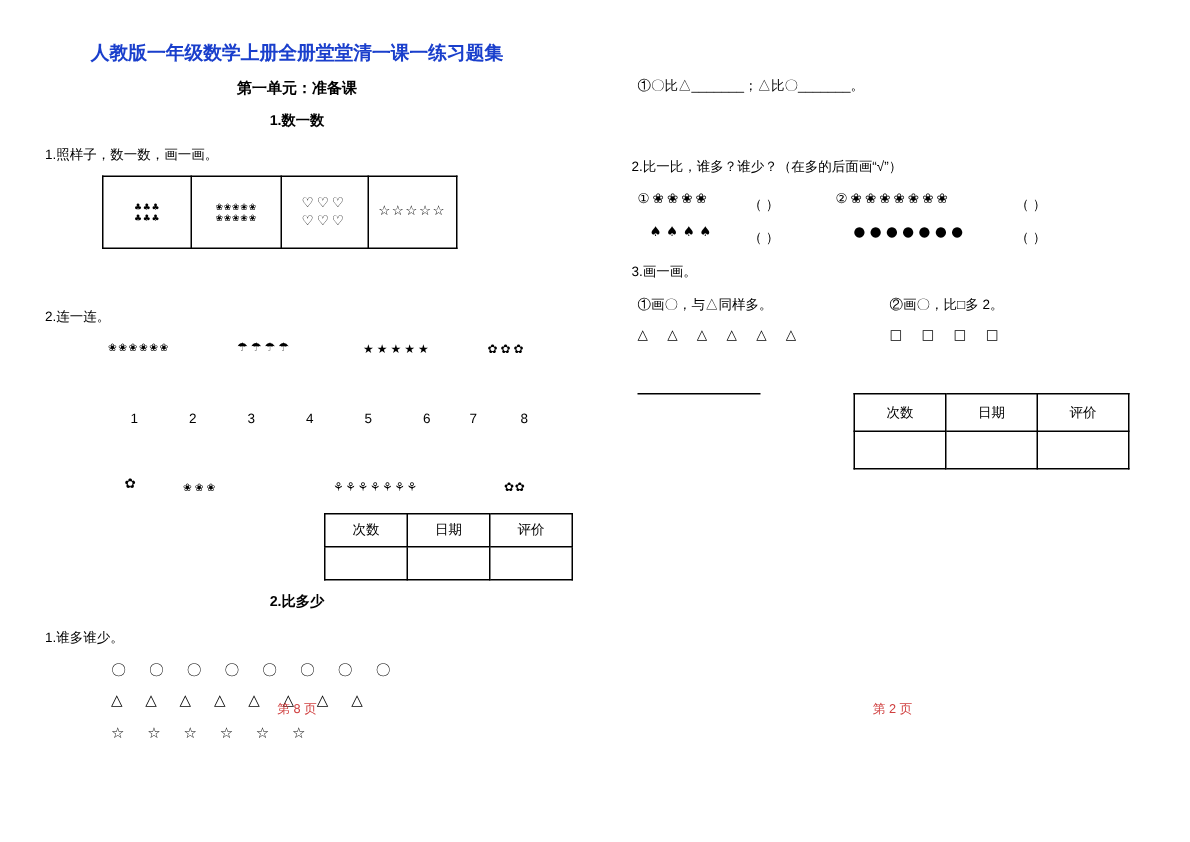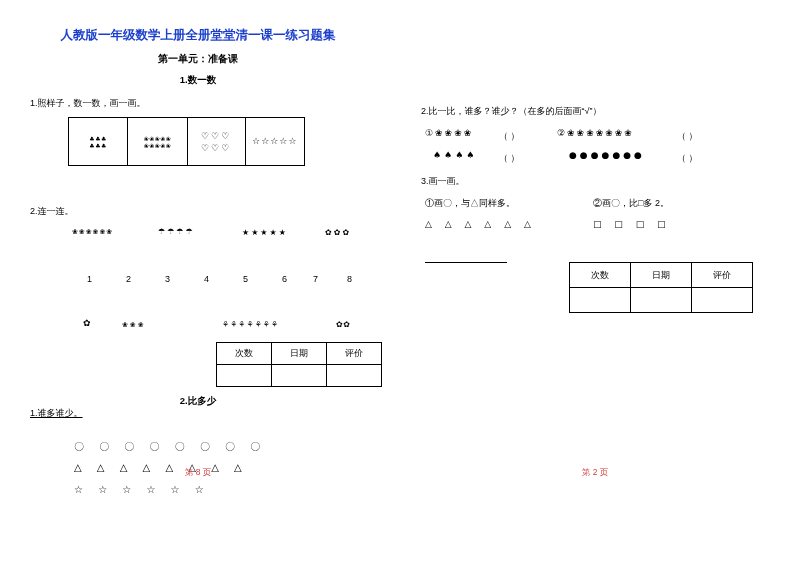--- a/index.html
+++ b/index.html
@@ -196,31 +196,34 @@
       <tr>
         <td></td>
         <td></td>
         <td></td>
       </tr>
     </tbody>
       </table>
 
     <div class="sec-title" style="top:395px;">2.比多少</div>
 
-    <div class="q" style="top:407px; left:30px;text-decoration:underline;">1.谁多谁少。</div>
+    <div class="q" style="top:419px; left:30px;">1.谁多谁少。</div>
 
     <div class="glyphline" style="top:440px; left:74px;">〇 〇 〇 〇 〇 〇 〇 〇</div>
     <div class="glyphline" style="top:462px; left:74px;">△ △ △ △ △ △ △ △</div>
     <div class="glyphline" style="top:484px; left:74px;">☆ ☆ ☆ ☆ ☆ ☆</div>
 
     <div class="pagenum">第 8 页</div>
   </div>
 
   <div class="col col-right">
 
+    <div class="q" style="top:51px; left:28px;">
+      <span>①〇比△_______；△比〇_______。</span>
+    </div>
 
     <div class="q" style="top:105px; left:24px;">2.比一比，谁多？谁少？（在多的后面画“√”）</div>
 
     <div class="smallglyph" style="position:absolute; top:130px; left:28px; font-size:9px; letter-spacing:2px;">①❀❀❀❀</div>
     <div class="q" style="top:130px; left:102px;">（    ）</div>
     <div class="smallglyph" style="position:absolute; top:130px; left:160px; font-size:9px; letter-spacing:2px;">②❀❀❀❀❀❀❀</div>
     <div class="q" style="top:130px; left:280px;">（    ）</div>
 
     <div class="smallglyph" style="position:absolute; top:152px; left:36px; font-size:9px; letter-spacing:3px;">♠♠♠♠</div>
     <div class="q" style="top:152px; left:102px;">（    ）</div>

